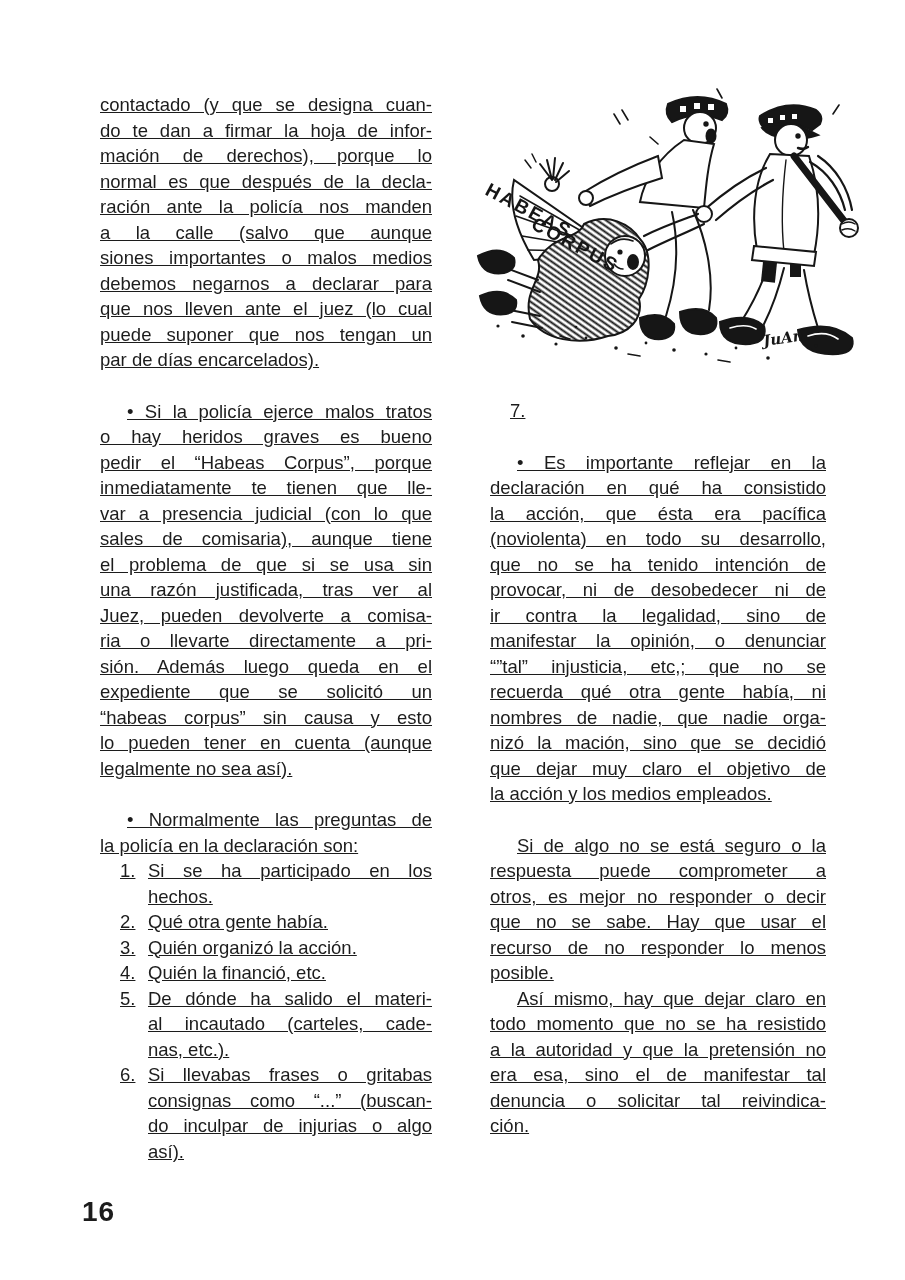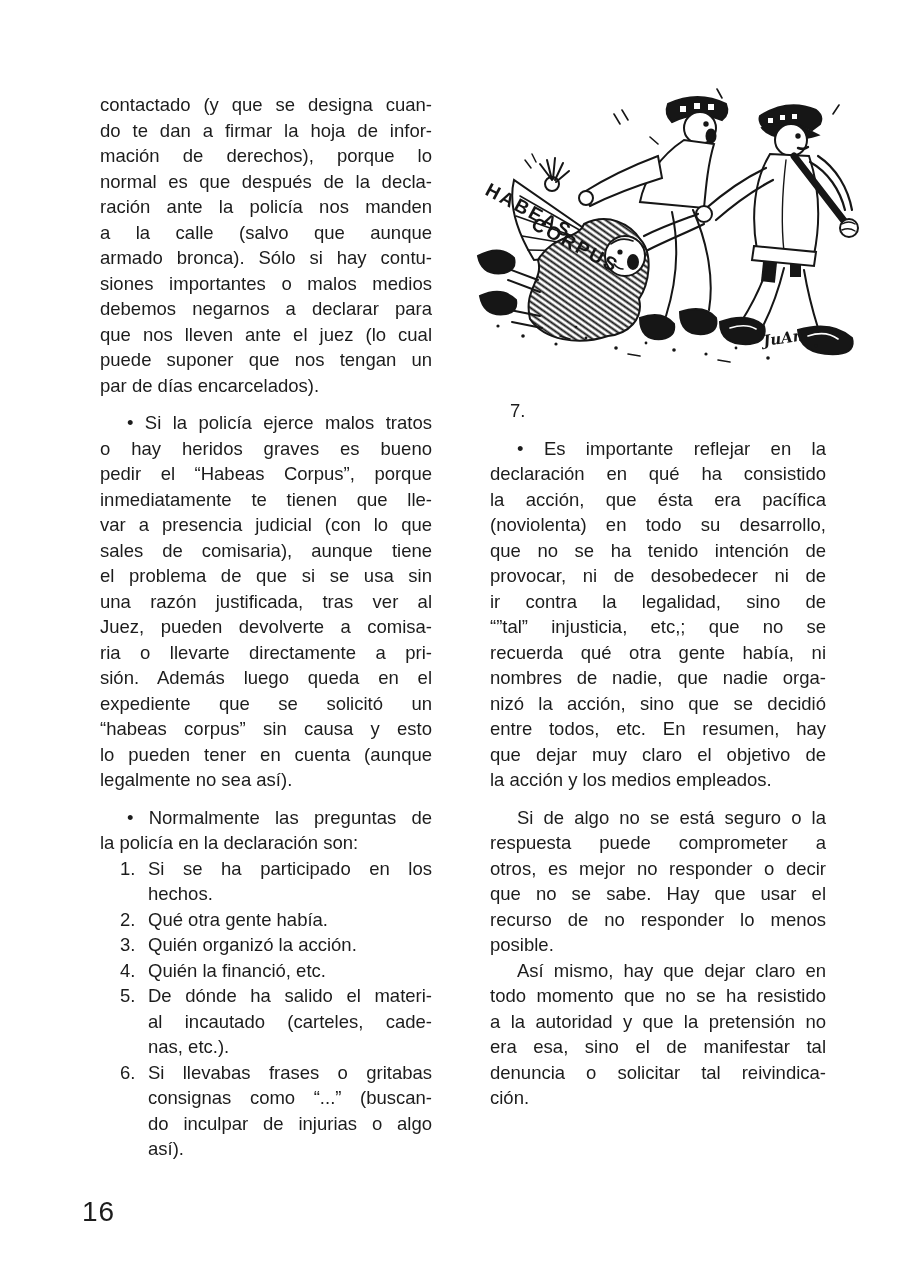--- a/index.html
+++ b/index.html
@@ -4,48 +4,47 @@
 <style>
   html,body { margin:0; padding:0; background:#e9e9e9; }
   .page {
     position:relative; width:905px; height:1280px; background:#ffffff;
     color:#1c1c1c; font-family:"Liberation Sans", sans-serif;
     font-size:18.5px; overflow:hidden;
   }
   .col { position:absolute; }
   #left-col  { left:100px; top:92px;  width:332px; }
   #right-col { left:490px; top:398px; width:336px; }
-  .block { margin:0; }
-  .block.gap { margin-top:12px; }
+  .block { margin:0;text-decoration:underline; }
+  .block.gap { margin-top:26px; }
   .block.item { display:flex; }
   .num { flex:0 0 28px; margin-left:20px; line-height:25.5px; }
   .item-lines { flex:1 1 auto; min-width:0; }
   .line { line-height:25.5px; text-align:justify; text-align-last:justify; }
   .line.last { text-align-last:left; }
   .line.indent { padding-left:27px; }
   .page-number {
     position:absolute; left:82px; top:1196px;
-    font-size:28px; font-weight:normal; letter-spacing:1px;
+    font-size:28px; font-weight:bold; letter-spacing:1px;
   }
   svg.cartoon { position:absolute; left:468px; top:84px; }
 </style>
 </head>
 <body>
 
 <div class="page">
 
   <div id="left-col" class="col">
       <div class="block para">
         <div class="line">contactado (y que se designa cuan-</div>
         <div class="line">do te dan a firmar la hoja de infor-</div>
         <div class="line">mación de derechos), porque lo</div>
         <div class="line">normal es que después de la decla-</div>
         <div class="line">ración ante la policía nos manden</div>
         <div class="line">a la calle (salvo que aunque</div>
-        <div class="line">armado bronca). Sólo si hay contu-</div>
         <div class="line">siones importantes o malos medios</div>
         <div class="line">debemos negarnos a declarar para</div>
         <div class="line">que nos lleven ante el juez (lo cual</div>
         <div class="line">puede suponer que nos tengan un</div>
         <div class="line last">par de días encarcelados).</div>
       </div>
       <div class="block para gap">
         <div class="line indent">• Si la policía ejerce malos tratos</div>
         <div class="line">o hay heridos graves es bueno</div>
         <div class="line">pedir el “Habeas Corpus”, porque</div>
@@ -114,25 +113,25 @@
         <span class="num">7.</span>
       </div>
       <div class="block para gap">
         <div class="line indent">• Es importante reflejar en la</div>
         <div class="line">declaración en qué ha consistido</div>
         <div class="line">la acción, que ésta era pacífica</div>
         <div class="line">(noviolenta) en todo su desarrollo,</div>
         <div class="line">que no se ha tenido intención de</div>
         <div class="line">provocar, ni de desobedecer ni de</div>
         <div class="line">ir contra la legalidad, sino de</div>
+        <div class="line">manifestar la opinión, o denunciar</div>
         <div class="line">“”tal” injusticia, etc,; que no se</div>
         <div class="line">recuerda qué otra gente había, ni</div>
         <div class="line">nombres de nadie, que nadie orga-</div>
-        <div class="line">nizó la acción, sino que se decidió</div>
-        <div class="line">entre todos, etc. En resumen, hay</div>
+        <div class="line">nizó la mación, sino que se decidió</div>
         <div class="line">que dejar muy claro el objetivo de</div>
         <div class="line last">la acción y los medios empleados.</div>
       </div>
       <div class="block para gap">
         <div class="line indent">Si de algo no se está seguro o la</div>
         <div class="line">respuesta puede comprometer a</div>
         <div class="line">otros, es mejor no responder o decir</div>
         <div class="line">que no se sabe. Hay que usar el</div>
         <div class="line">recurso de no responder lo menos</div>
         <div class="line last">posible.</div>

